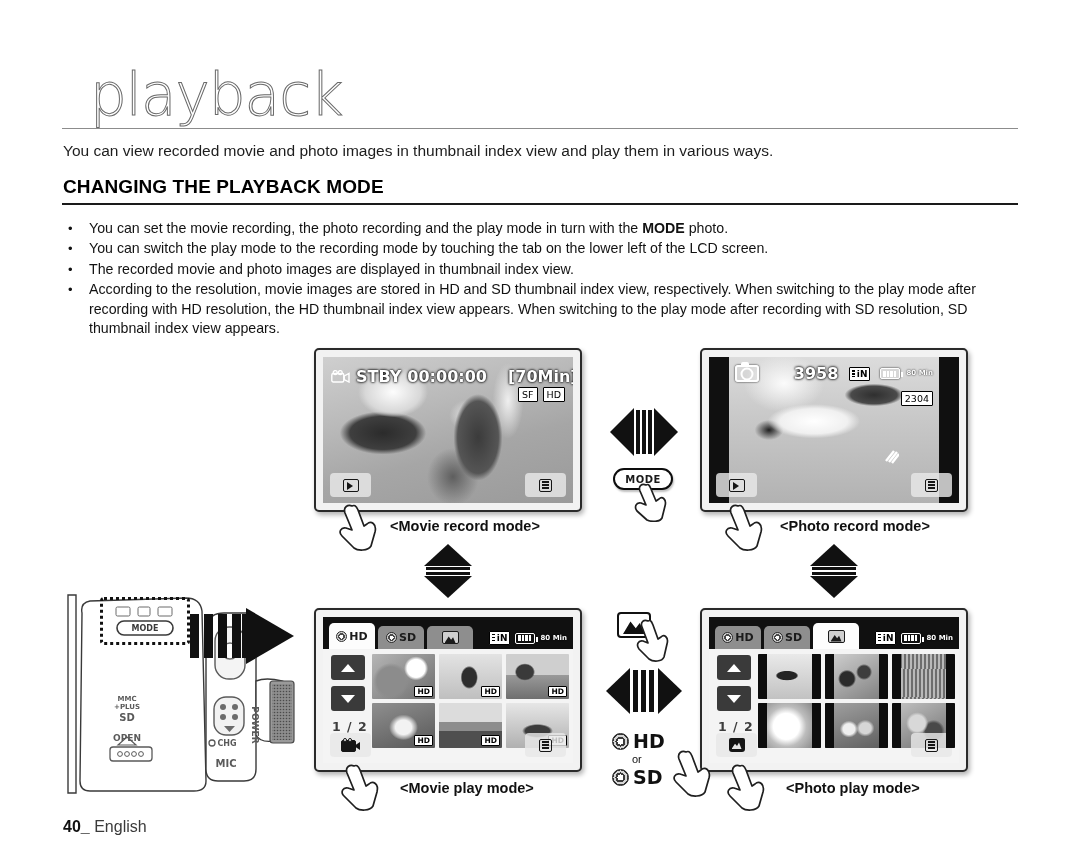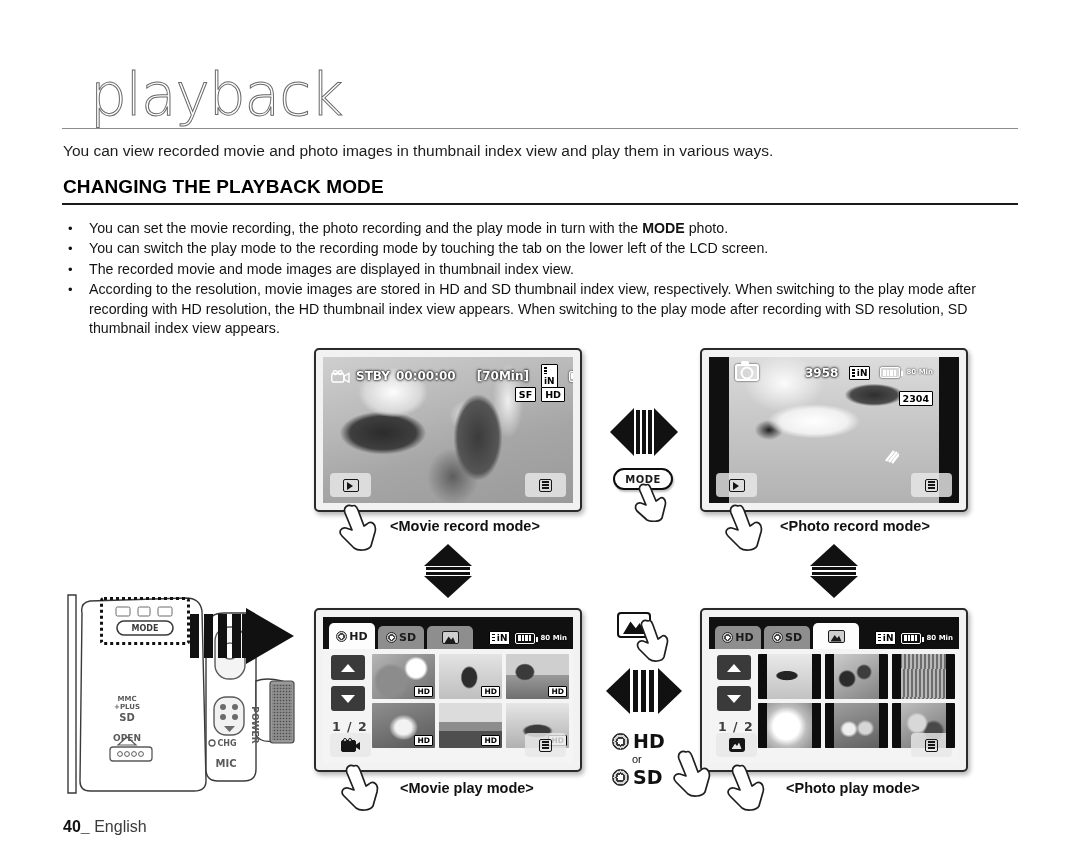--- a/index.html
+++ b/index.html
@@ -117,26 +117,26 @@
     font-family:"DejaVu Sans", sans-serif; font-weight:bold;
     text-shadow:0 0 2px #000, 0 0 3px #000;
   }
   .osd-second {
     position:absolute; right:8px; top:30px;
     display:flex; align-items:center; gap:5px;
   }
   .osd-chip {
     display:inline-flex; align-items:center; justify-content:center;
     background:#fff; color:#000; border:1px solid #000;
-    font-size:9.5px; font-weight:bold; line-height:1;
+    font-size:9.5px; font-weight:normal; line-height:1;
     padding:1.5px 3px; border-radius:1px;
     font-family:"DejaVu Sans", sans-serif;
     text-shadow:none;
   }
-  .osd-plain { color:#fff; font-size:12px; font-weight:bold; text-shadow:0 0 2px #000,0 0 3px #000; }
+  .osd-plain { color:#fff; font-size:16px; font-weight:bold; text-shadow:0 0 2px #000,0 0 3px #000; }
   .osd-rec-icon {
     width:19px; height:13px; position:relative; flex:0 0 19px;
   }
   .osd-photo-icon {
     width:24px; height:17px; border:2px solid #fff; border-radius:3px;
     position:relative; flex:0 0 24px;
     box-shadow:0 0 2px #000;
   }
   .osd-photo-icon:before {
     content:""; position:absolute; left:50%; top:50%;
@@ -409,21 +409,21 @@
   <div class="bullet-row">
     <div class="bullet-dot">•</div>
     <div class="bullet-text"><span>You can set the movie recording, the photo recording and the play mode in turn with the </span><b>MODE</b><span> photo.</span></div>
   </div>
   <div class="bullet-row">
     <div class="bullet-dot">•</div>
     <div class="bullet-text">You can switch the play mode to the recording mode by touching the tab on the lower left of the LCD screen.</div>
   </div>
   <div class="bullet-row">
     <div class="bullet-dot">•</div>
-    <div class="bullet-text">The recorded movie and mode images are displayed in thumbnail index view.</div>
+    <div class="bullet-text">The recorded movie and photo images are displayed in thumbnail index view.</div>
   </div>
   <div class="bullet-row">
     <div class="bullet-dot">•</div>
     <div class="bullet-text">According to the resolution, movie images are stored in HD and SD thumbnail index view, respectively. When switching to the play mode after recording with HD resolution, the HD thumbnail index view appears. When switching to the play mode after recording with SD resolution, SD thumbnail index view appears.</div>
   </div>
 </div>
 
 <div id="figure">
 
   <div id="camcorder">

